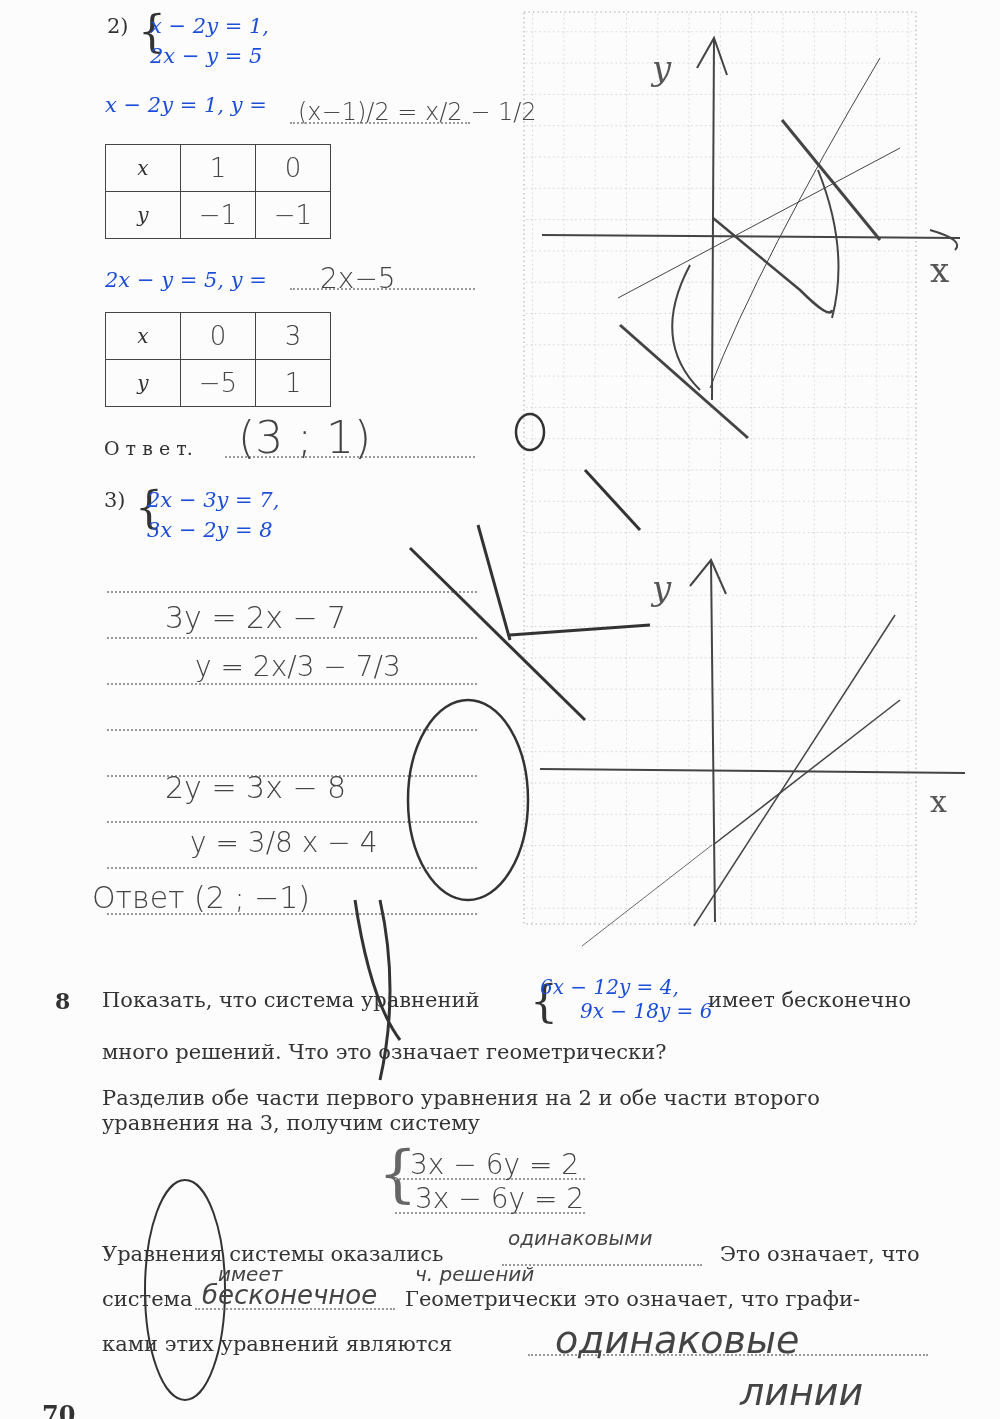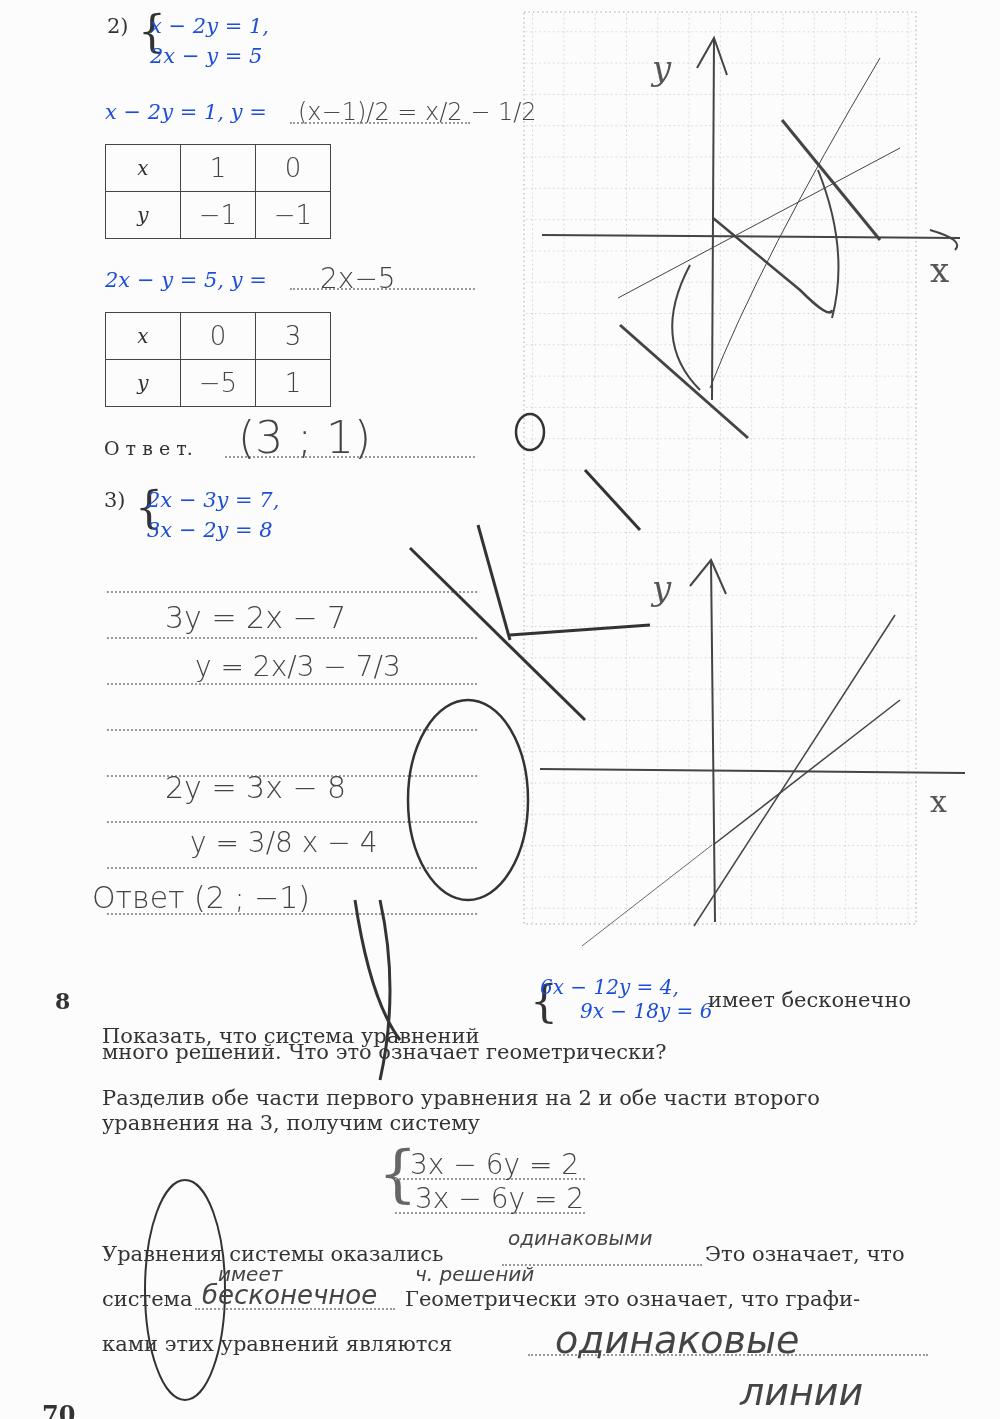--- a/index.html
+++ b/index.html
@@ -17,21 +17,21 @@
   svg{position:absolute;left:0;top:0;}
 </style>
 </head>
 <body>
 
 <div class="abs print" style="left:107px;top:14px;">2)</div>
 <div class="abs brace" style="left:138px;top:10px;">{</div>
 <div class="abs math" style="left:150px;top:14px;">x − 2y = 1,</div>
 <div class="abs math" style="left:150px;top:44px;">2x − y = 5</div>
 
-<div class="abs math" style="left:105px;top:100px;">x − 2y = 1,  y =</div>
+<div class="abs math" style="left:105px;top:93px;">x − 2y = 1,  y =</div>
 <div class="abs dots" style="left:290px;top:122px;width:180px;"></div>
 <div class="abs hand" style="left:298px;top:98px;font-size:24px;">(x−1)/2 = x/2 − 1/2</div>
 
 <table class="vt" style="left:105px;top:144px;">
   <tbody>
       <tr>
         <td class="lbl">x</td>
       <td class="val">1</td>
       <td class="val">0</td>
       </tr>
@@ -127,39 +127,39 @@
     <path d="M478 525 L510 640"></path>
     <path d="M510 635 L650 625"></path>
     <path d="M585 470 L640 530"></path>
     <ellipse cx="468" cy="800" rx="60" ry="100" stroke-width="2.5"></ellipse>
     <path d="M355 900 Q370 1000 400 1040 M380 900 Q400 990 380 1080"></path>
     <ellipse cx="185" cy="1290" rx="40" ry="110" stroke-width="2"></ellipse>
   </g>
 </svg>
 
 <div class="abs print" style="left:55px;top:988px;font-weight:bold;font-size:22px;">8</div>
-<div class="abs print" style="left:102px;top:988px;margin-top:36px;">Показать, что система уравнений</div>
+<div class="abs print" style="left:102px;top:988px;">Показать, что система уравнений</div>
 <div class="abs brace" style="left:530px;top:980px;">{</div>
 <div class="abs math" style="left:540px;top:975px;font-size:20px;">6x − 12y = 4,</div>
 <div class="abs math" style="left:540px;top:999px;font-size:20px;margin-left:40px;">9x − 18y = 6</div>
 <div class="abs print" style="left:708px;top:988px;">имеет бесконечно</div>
 <div class="abs print" style="left:102px;top:1040px;">много решений. Что это означает геометрически?</div>
 <div class="abs print" style="left:102px;top:1086px;">Разделив обе части первого уравнения на 2 и обе части второго</div>
 <div class="abs print" style="left:102px;top:1111px;">уравнения на 3, получим систему</div>
 
 <div class="abs brace" style="left:378px;top:1152px;font-size:62px;font-weight:100;color:#666;">{</div>
 <div class="abs dots" style="left:395px;top:1178px;width:190px;"></div>
 <div class="abs dots" style="left:395px;top:1212px;width:190px;"></div>
 <div class="abs hand" style="left:410px;top:1148px;font-size:28px;">3x − 6y = 2</div>
 <div class="abs hand" style="left:415px;top:1182px;font-size:28px;">3x − 6y = 2</div>
 
 <div class="abs print" style="left:102px;top:1242px;">Уравнения системы оказались</div>
 <div class="abs dots" style="left:502px;top:1264px;width:200px;"></div>
 <div class="abs hand" style="left:508px;top:1226px;font-size:20px;font-style:italic;">одинаковыми</div>
-<div class="abs print" style="left:705px;top:1242px;">Это означает, что</div>
+<div class="abs print" style="left:720px;top:1242px;">Это означает, что</div>
 
 <div class="abs hand" style="left:218px;top:1262px;font-size:20px;font-style:italic;">имеет</div>
 <div class="abs hand" style="left:415px;top:1262px;font-size:20px;font-style:italic;">ч. решений</div>
 <div class="abs print" style="left:102px;top:1287px;">система</div>
 <div class="abs dots" style="left:195px;top:1308px;width:200px;"></div>
 <div class="abs hand" style="left:202px;top:1280px;font-size:26px;font-style:italic;">бесконечное</div>
 <div class="abs print" style="left:405px;top:1287px;">Геометрически это означает, что графи-</div>
 
 <div class="abs print" style="left:102px;top:1332px;">ками этих уравнений являются</div>
 <div class="abs dots" style="left:528px;top:1354px;width:400px;"></div>

